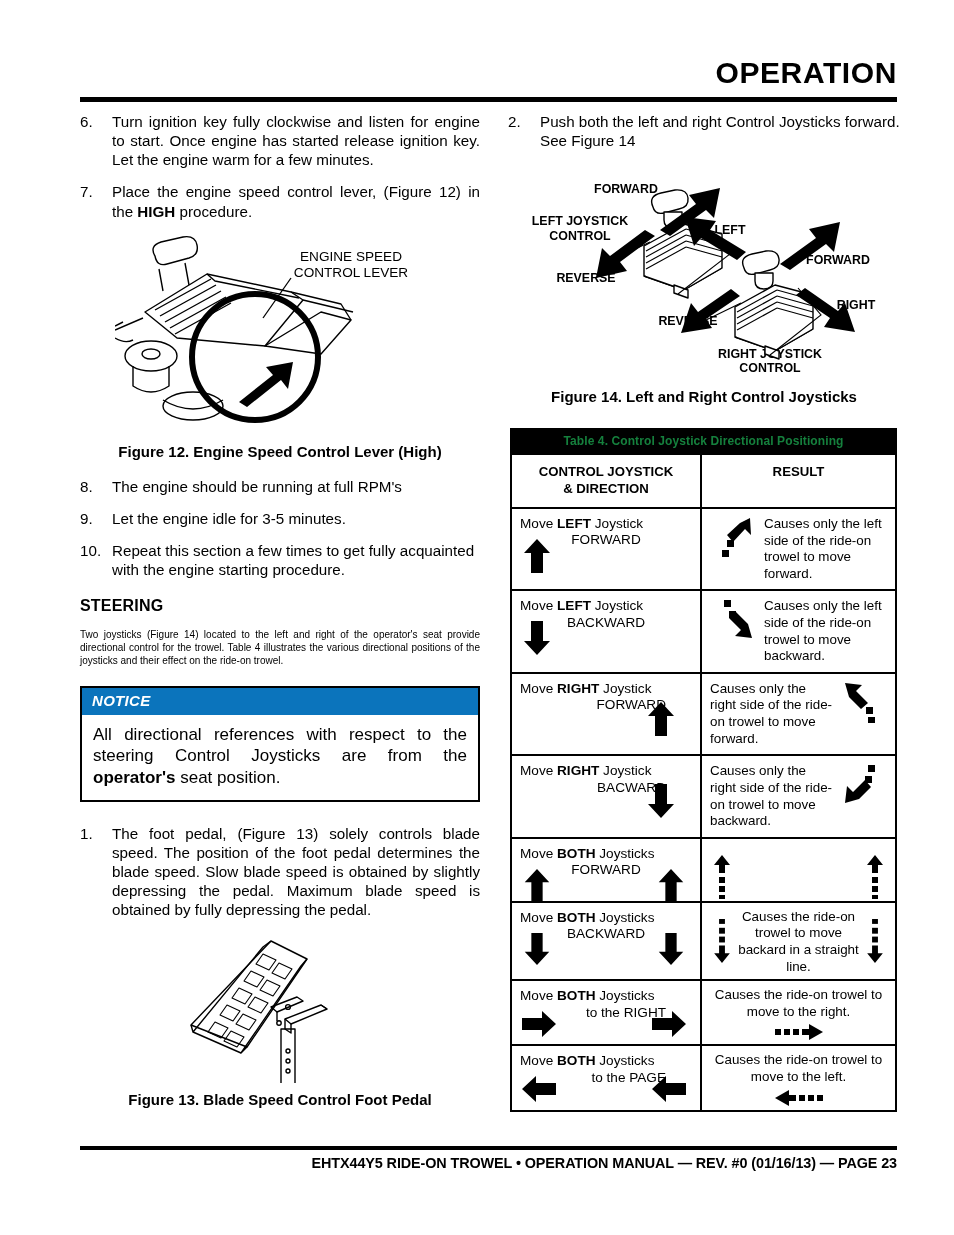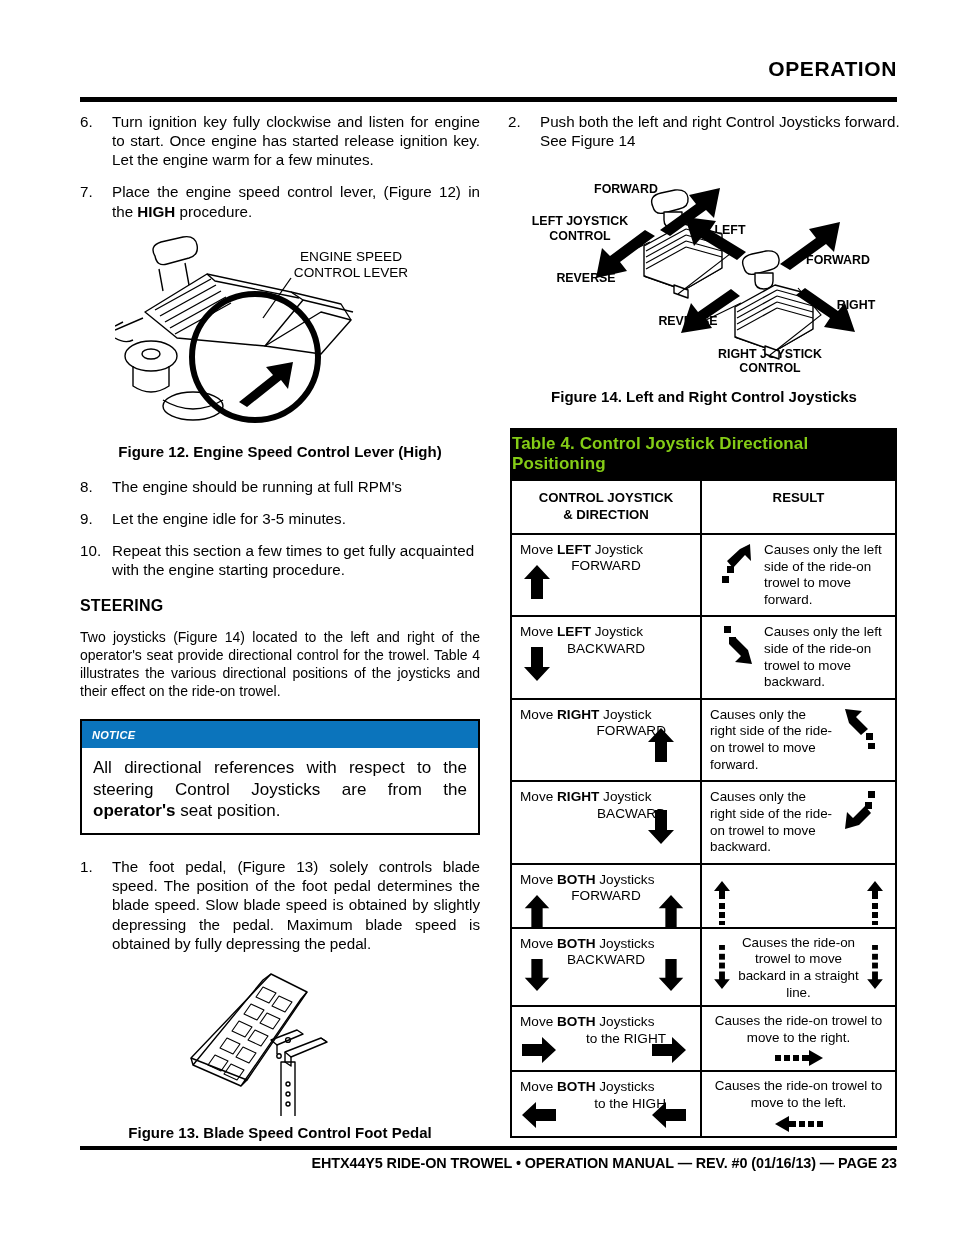--- a/index.html
+++ b/index.html
@@ -6,21 +6,21 @@
   body{
     width:954px;height:1235px;position:relative;
     font-family:"Liberation Sans","DejaVu Sans",sans-serif;
     color:#000;overflow:hidden;
   }
   .page{position:absolute;inset:0;}
 
   
   .hdr-title{
     position:absolute;left:80px;right:57px;top:58px;
-    text-align:right;font-size:21px;font-weight:bold;
+    text-align:right;font-size:30px;font-weight:bold;
     letter-spacing:.6px;line-height:1;
   }
   .hdr-rule{
     position:absolute;left:80px;width:817px;top:97px;height:5px;background:#000;
   }
 
   
   .col-left{position:absolute;left:80px;top:112px;width:400px;}
   .col-right{position:absolute;left:508px;top:112px;width:392px;}
 
@@ -31,41 +31,41 @@
   .li .txt.nj{text-align:left;}
   b{font-weight:bold;}
 
   
   .fig-cap{
     text-align:center;font-size:15px;font-weight:bold;line-height:1.2;
   }
 
   
   .sec-h{font-size:16px;font-weight:bold;margin:18px 0 14px;letter-spacing:.2px;}
-  .para{font-size:14px;line-height:1.28;text-align:justify;}
+  .para{font-size:10px;line-height:1.28;text-align:justify;}
 
   
   .notice{border:2px solid #000;margin-top:18px;}
   .notice-bar{background:#0b74bc;padding:4px 10px 5px;}
   .notice-bar span{
-    color:#fff;font-style:italic;font-weight:bold;font-size:11px;letter-spacing:.3px;
+    color:#fff;font-style:italic;font-weight:bold;font-size:15px;letter-spacing:.3px;
   }
   .notice-body{padding:9px 11px 11px;font-size:17px;line-height:1.28;text-align:justify;}
 
   
   .draw{display:block;margin:0 auto;}
 
   
   .tbl{
     position:absolute;left:510px;top:428px;width:387px;
     border:2px solid #000;box-sizing:border-box;
   }
   .tbl-title{
-    background:#000;color:#84cc16;font-weight:bold;
-    font-size:17px;padding:4px 0 5px;letter-spacing:.1px;
+    background:#000;color:#15803d;text-align:center;font-weight:bold;
+    font-size:12px;padding:4px 0 5px;letter-spacing:.1px;
   }
   .trow{display:flex;border-top:2px solid #000;}
   .trow:first-of-type{border-top:none;}
   .c1{width:190px;flex:none;border-right:2px solid #000;box-sizing:border-box;position:relative;}
   .c2{flex:1;box-sizing:border-box;position:relative;}
   .hdr-row .c1,.hdr-row .c2{
     text-align:center;font-weight:bold;font-size:13.2px;line-height:1.25;
     padding:9px 20px 10px;
   }
 
@@ -465,21 +465,21 @@
             <rect x="9" y="5" width="6" height="6" fill="#000"></rect>
             <rect x="18" y="5" width="6" height="6" fill="#000"></rect>
             <path d="M48 8 L34 16 L34 11 L27 11 L27 5 L34 5 L34 0 Z" fill="#000"></path>
           </svg>
       </div>
     </div>
 
     <div class="trow">
       <div class="c1 act" style="min-height:56px;">
         <span class="l1"><span>Move </span><b>BOTH</b><span> Joysticks</span></span>
-        <span class="l2 r">to the HIGH</span>
+        <span class="l2 r">to the PAGE</span>
         <svg width="34" height="26" viewBox="0 0 34 26" style="position:absolute;left:10px;top:30px;">
             <path d="M0 13 L14 0 L14 7 L34 7 L34 19 L14 19 L14 26 Z" fill="#000"></path>
           </svg>
         <svg width="34" height="26" viewBox="0 0 34 26" style="position:absolute;right:14px;top:30px;">
             <path d="M0 13 L14 0 L14 7 L34 7 L34 19 L14 19 L14 26 Z" fill="#000"></path>
           </svg>
       </div>
       <div class="c2 res ctr" style="min-height:56px;">
         <div class="rt">Causes the ride-on trowel to move to the left.</div>
         <svg width="48" height="16" viewBox="0 0 48 16" style="margin-top:4px;" class="icon-inline">

